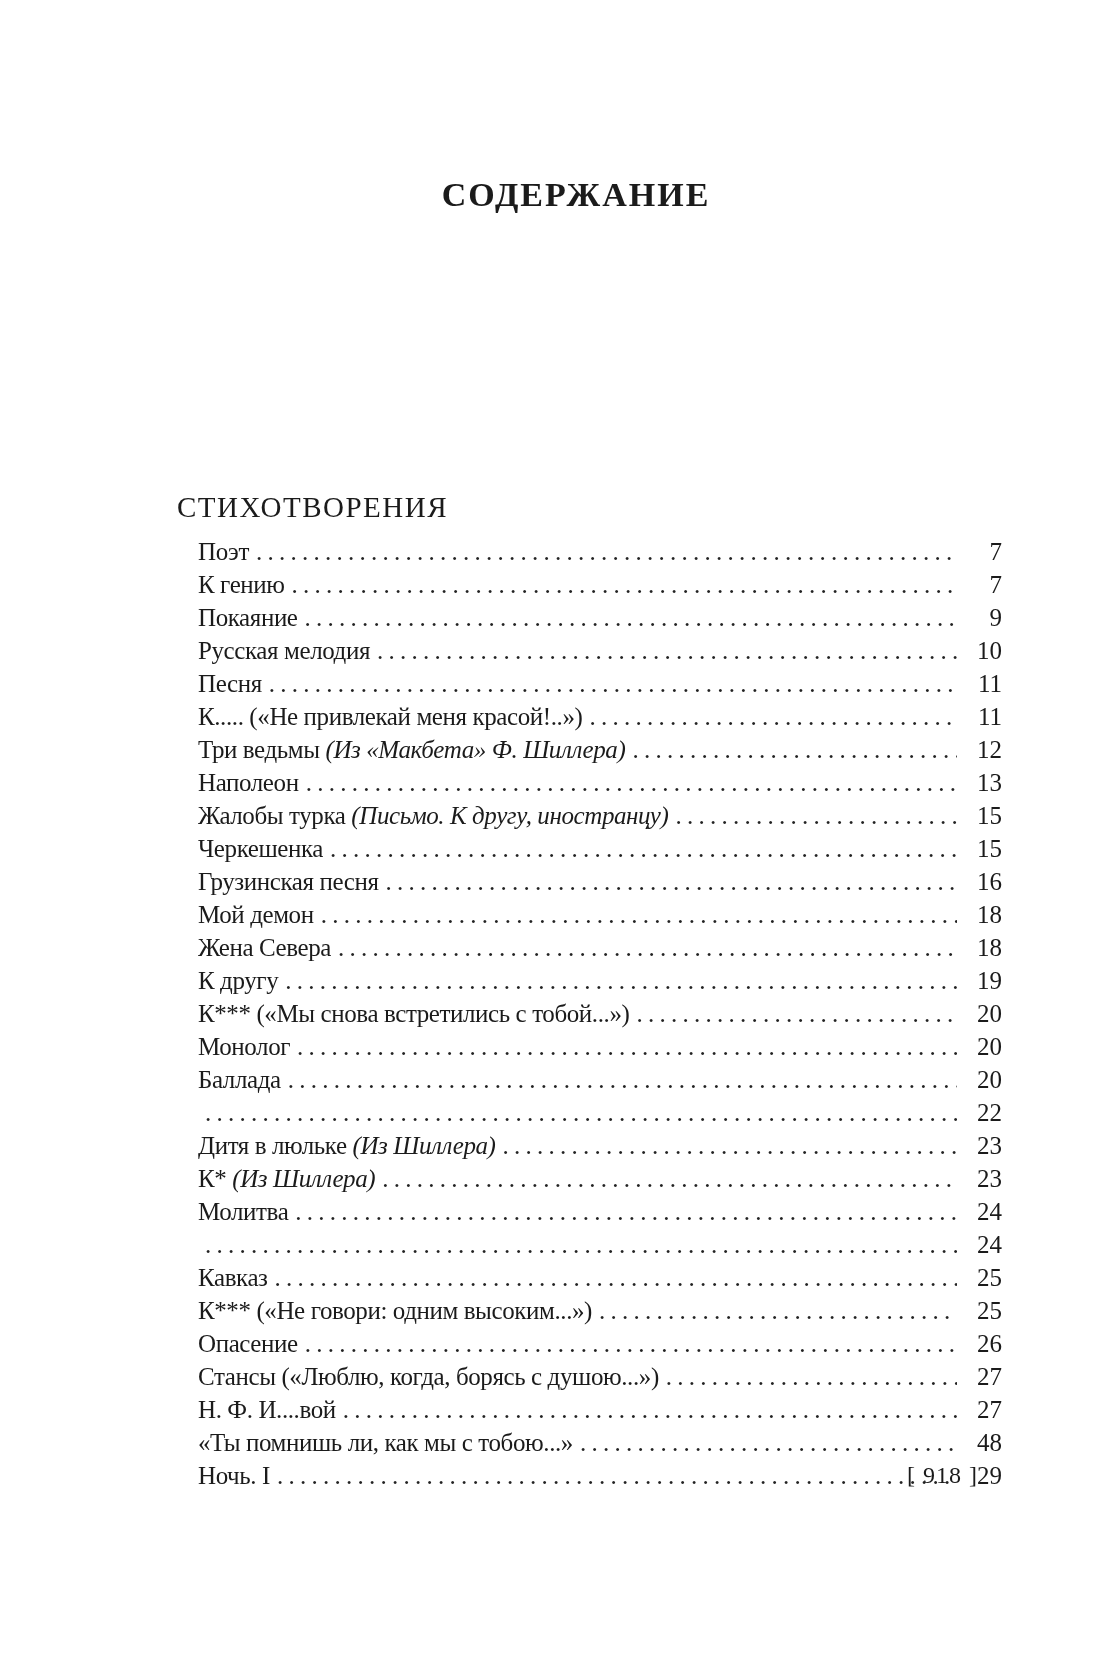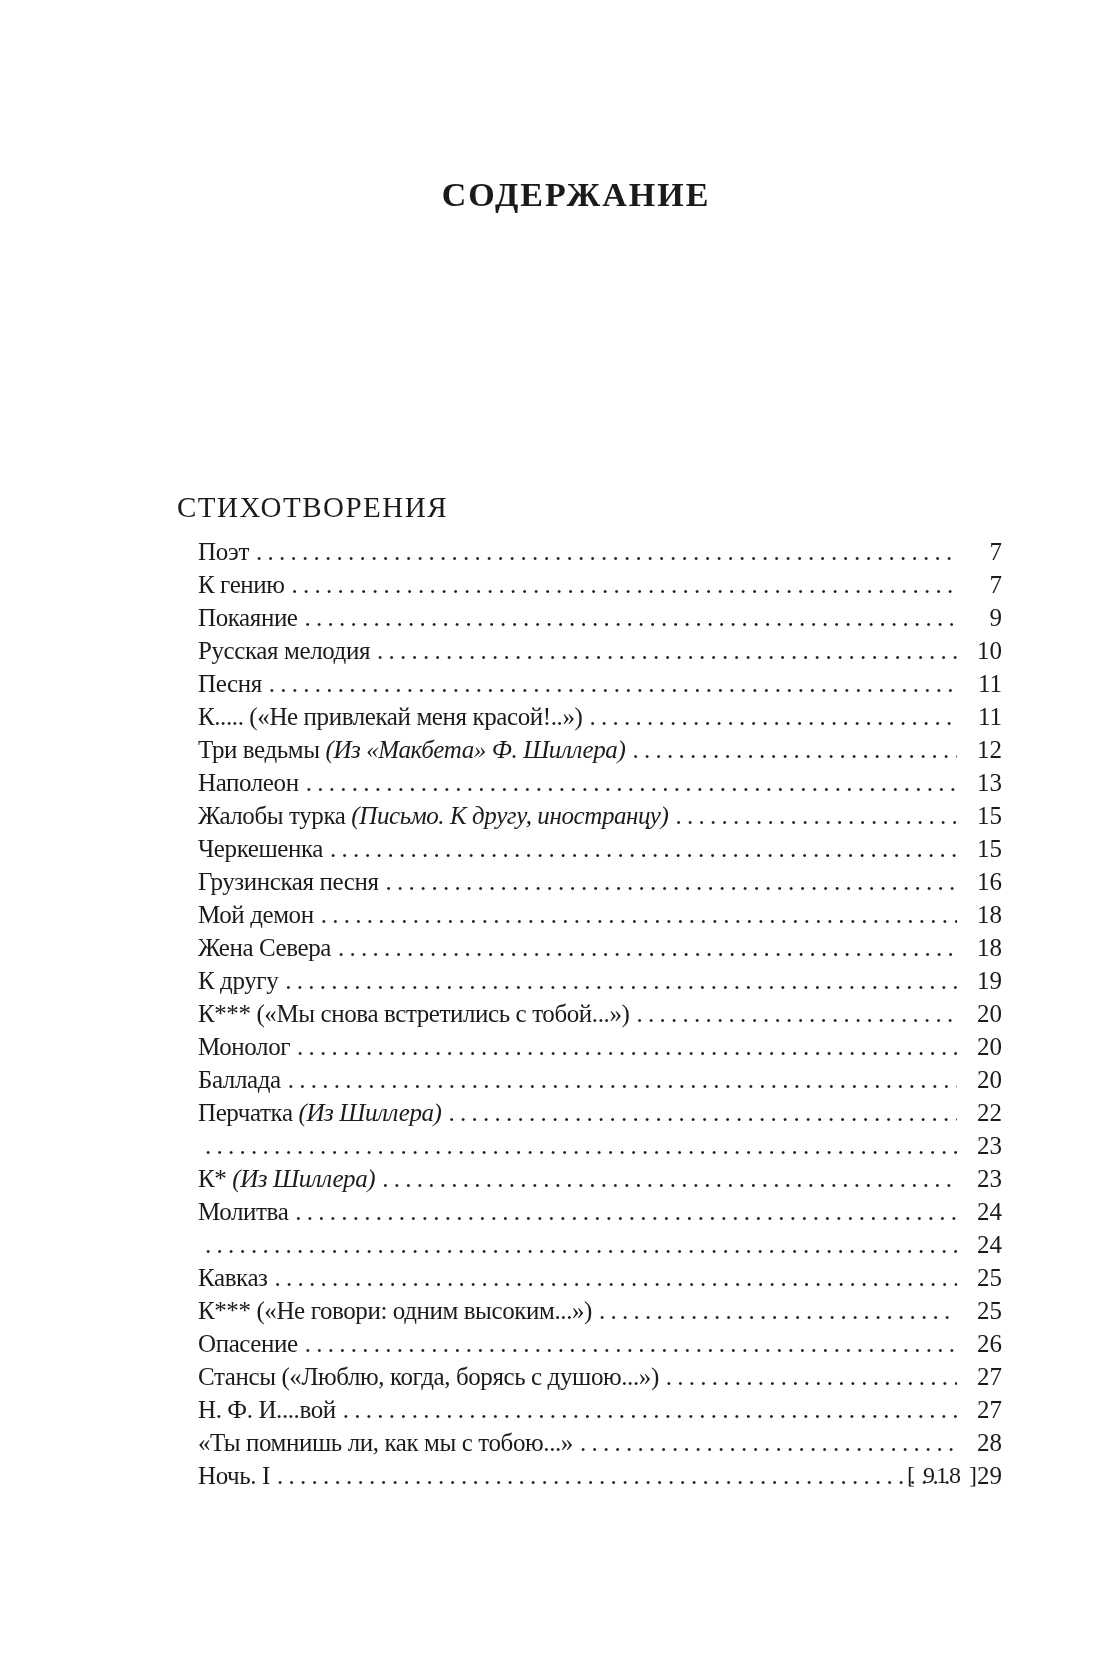--- a/index.html
+++ b/index.html
@@ -171,25 +171,25 @@
         <span class="toc-title">Монолог</span>
         <span class="toc-dots"></span>
         <span class="toc-page">20</span>
       </div>
       <div class="toc-row">
         <span class="toc-title">Баллада</span>
         <span class="toc-dots"></span>
         <span class="toc-page">20</span>
       </div>
       <div class="toc-row">
-        <span class="toc-title">Перчатка <i>(Из Шиллера)</i></span>
         <span class="toc-dots"></span>
         <span class="toc-page">22</span>
       </div>
       <div class="toc-row">
+        <span class="toc-title">Дитя в люльке <i>(Из Шиллера)</i></span>
         <span class="toc-dots"></span>
         <span class="toc-page">23</span>
       </div>
       <div class="toc-row">
         <span class="toc-title">К* <i>(Из Шиллера)</i></span>
         <span class="toc-dots"></span>
         <span class="toc-page">23</span>
       </div>
       <div class="toc-row">
         <span class="toc-title">Молитва</span>
@@ -221,21 +221,21 @@
         <span class="toc-page">27</span>
       </div>
       <div class="toc-row">
         <span class="toc-title">Н. Ф. И....вой</span>
         <span class="toc-dots"></span>
         <span class="toc-page">27</span>
       </div>
       <div class="toc-row">
         <span class="toc-title">«Ты помнишь ли, как мы с тобою...»</span>
         <span class="toc-dots"></span>
-        <span class="toc-page">28</span>
+        <span class="toc-page">48</span>
       </div>
       <div class="toc-row">
         <span class="toc-title">Ночь. I</span>
         <span class="toc-dots"></span>
         <span class="toc-page">29</span>
       </div>
     </div>
 
   <div class="page-footer">[ 918 ]</div>
 </div>

